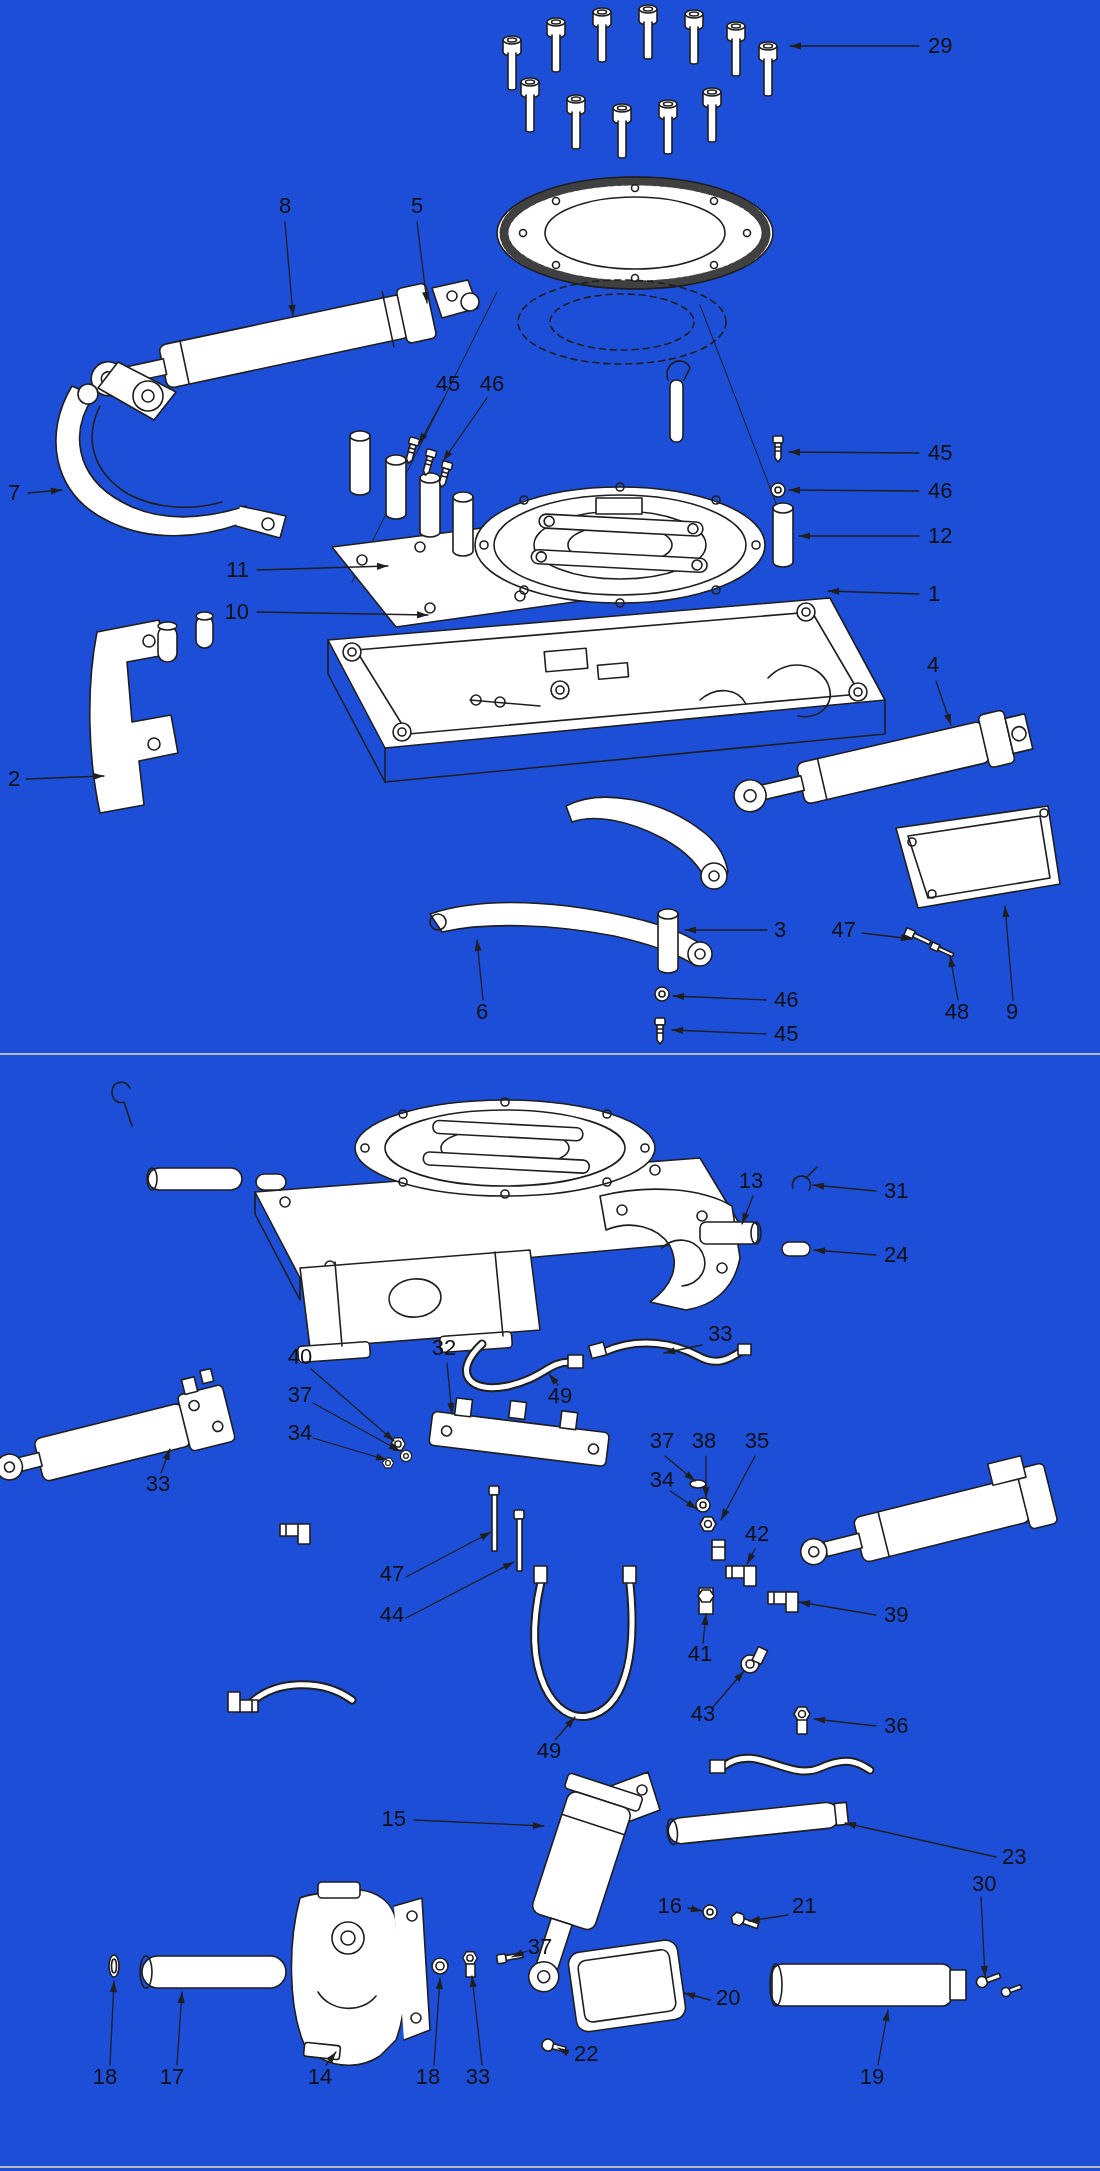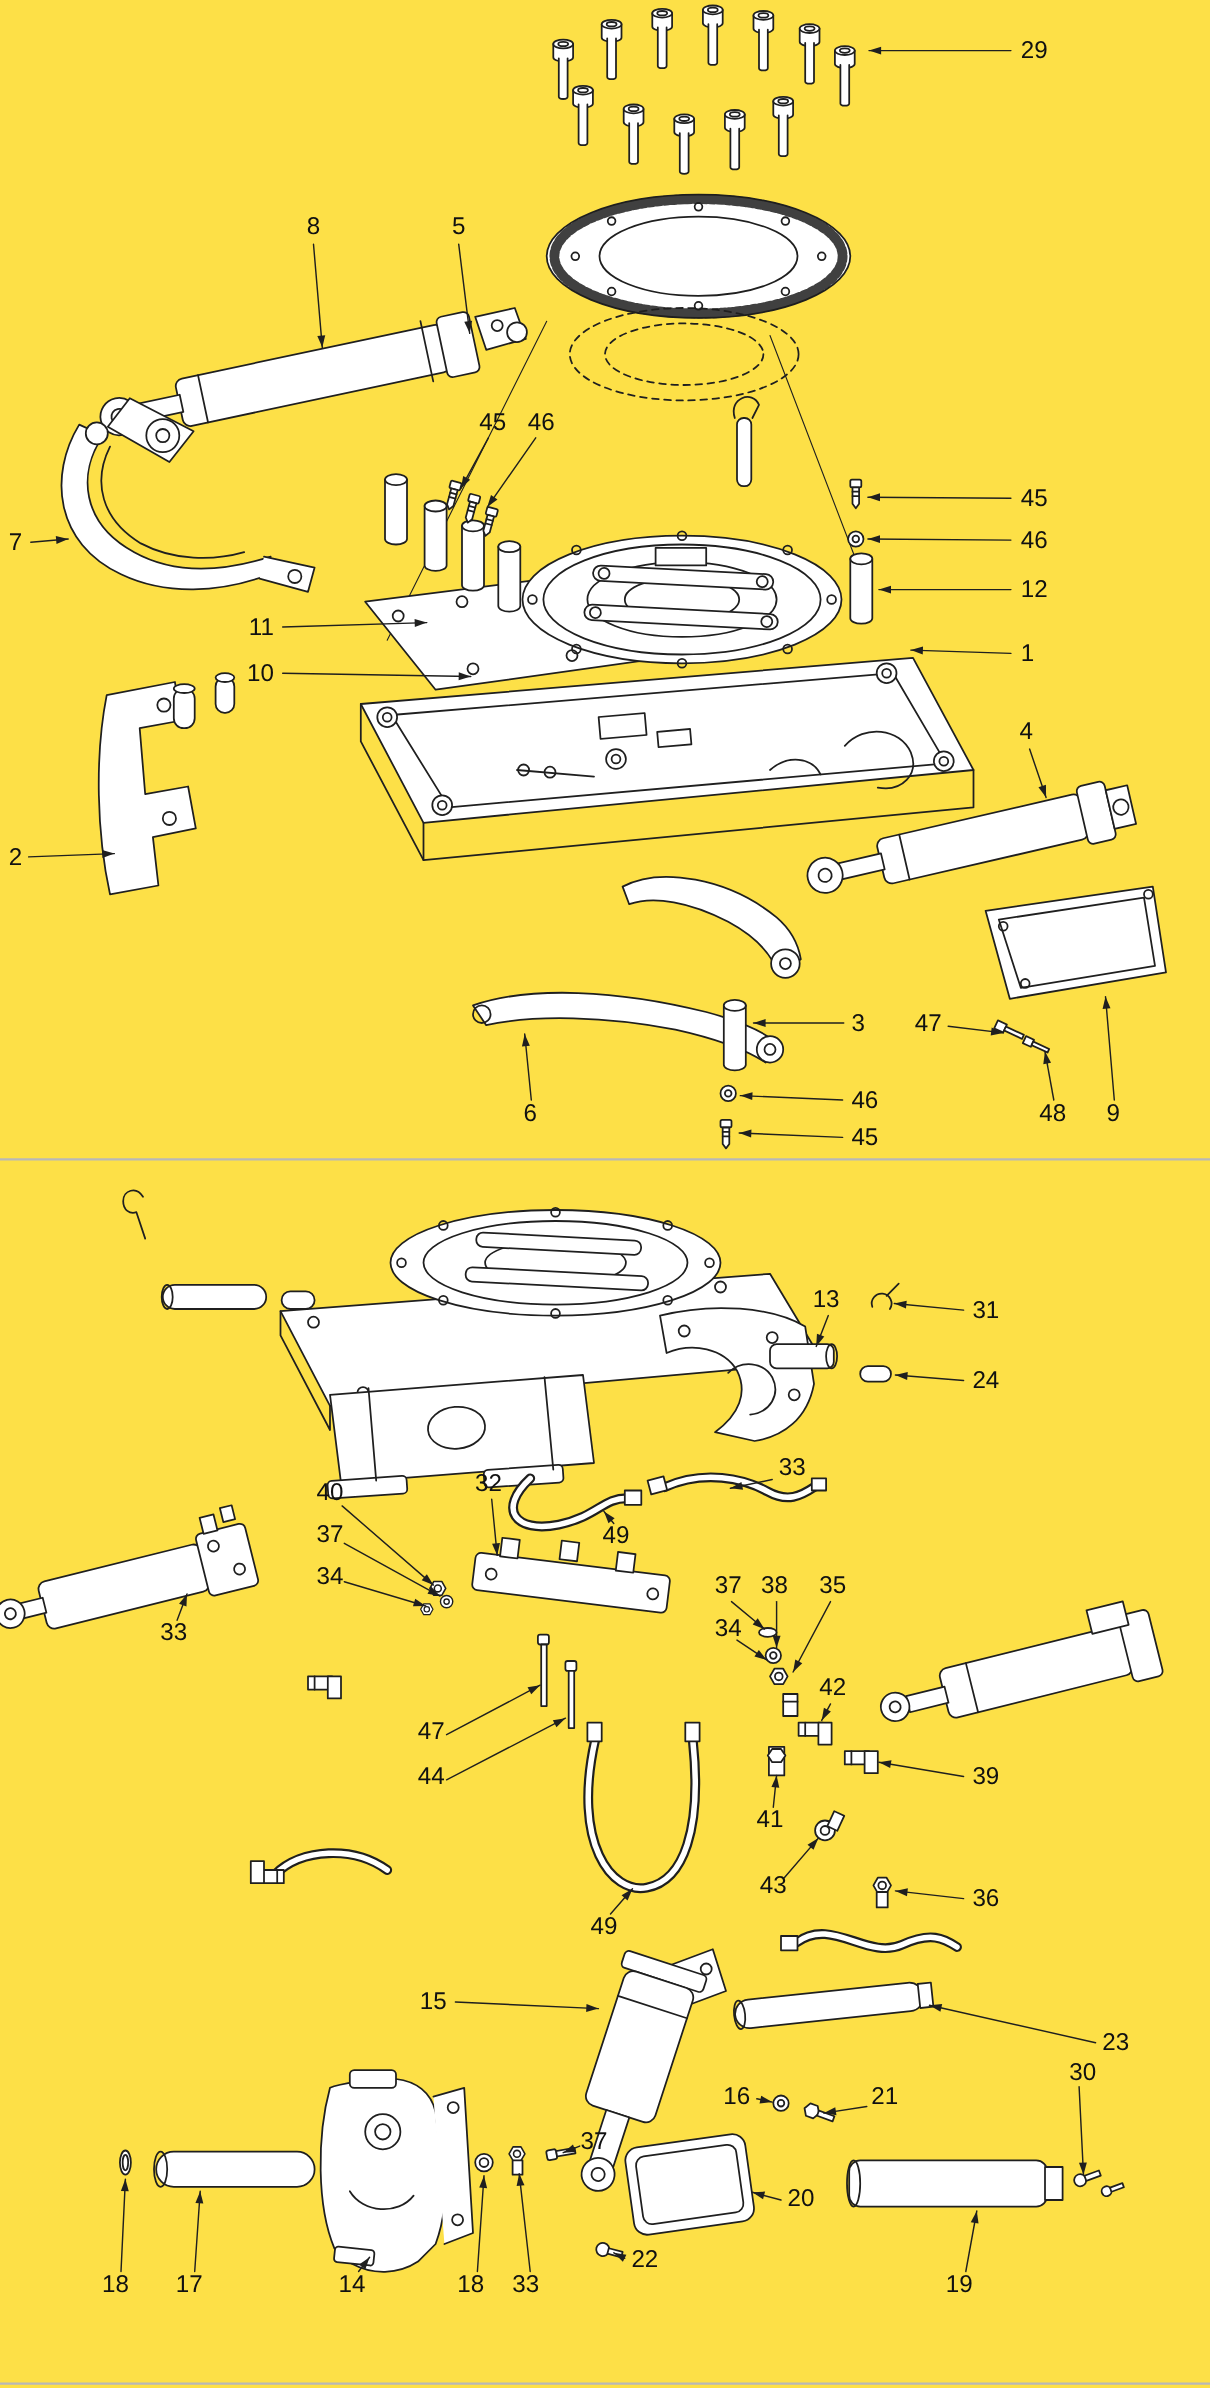--- a/index.html
+++ b/index.html
@@ -1,16 +1,16 @@
 <!DOCTYPE html>
 <html><head>
 <meta charset="utf-8">
 <style>
   html,body{margin:0;padding:0;background:#ffffff;}
-  .canvas{width:1100px;height:2171px;background:#fde047;position:relative;}
+  .canvas{width:1100px;height:2171px;background:#1d4ed8;position:relative;}
   #diagram{display:block;}
   #diagram .hose{fill:none;stroke-width:9;}
   #diagram .hose-core{fill:none;stroke:#ffffff;stroke-width:5;}
   #callouts text{font-family:"Liberation Sans",sans-serif;font-weight:normal;}
 </style>
 </head>
 <body>
 
 <div class="canvas">
 <svg id="diagram" viewBox="0 0 1100 2171" width="1100" height="2171" xmlns="http://www.w3.org/2000/svg" stroke="#1f1f1f" fill="none" stroke-width="1.6" stro="" stroke-linejoin="round" stroke-linecap="round">

